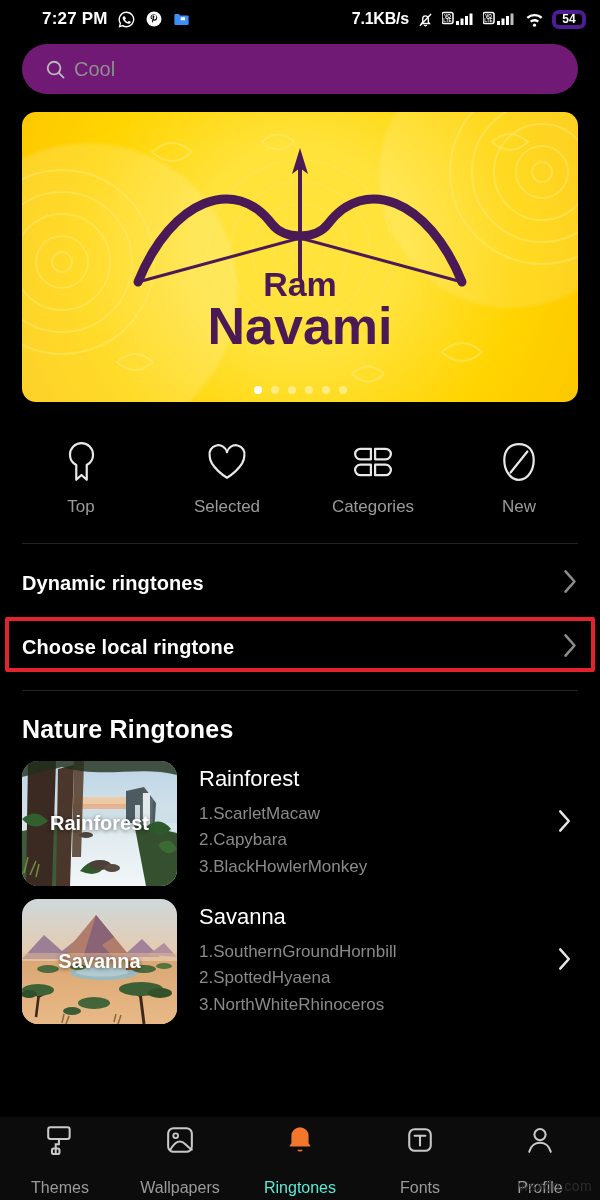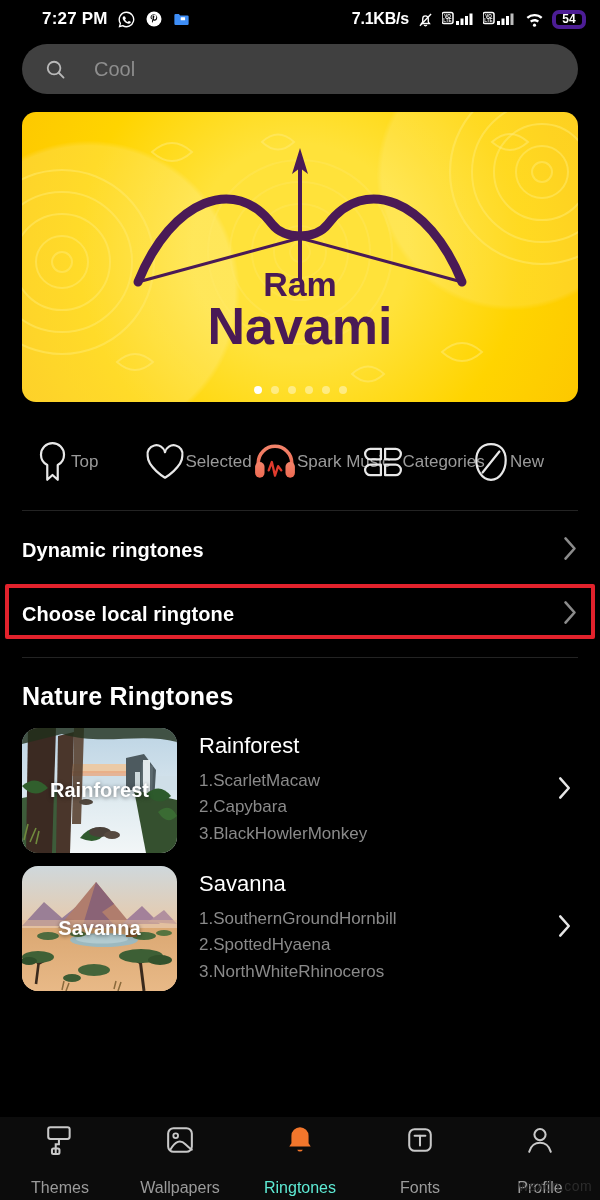--- a/index.html
+++ b/index.html
@@ -23,22 +23,22 @@
   .ic{ display:block; }
   .batt{
     border:4px solid #4c1d95; border-radius:7px; padding:0 5px 0 5px;
     font-size:12px; font-weight:bold; height:19px; line-height:16px;
     display:flex; align-items:center; justify-content:center; min-width:34px;
   }
 
   
   .searchwrap{ padding:6px 22px 0 22px; }
   .search{
-    height:50px; background:#404040; border-radius:25px;
-    display:flex; align-items:center; gap:27px; padding:0 22px;text-align:center;
+    height:50px; background:#701a75; border-radius:25px;
+    display:flex; align-items:center; gap:7px; padding:0 22px;text-align:center;
   }
   .search-ph{ color:#8e8e8e; font-size:20px; }
 
   
   .bannerwrap{ padding:18px 22px 12px 22px; }
   .banner{
     position:relative; height:290px; border-radius:14px; overflow:hidden;
     background:
       radial-gradient(circle at 12% 62%, rgba(255,255,255,.16) 0 28%, rgba(255,255,255,0) 29%),
       radial-gradient(circle at 88% 22%, rgba(255,255,255,.13) 0 24%, rgba(255,255,255,0) 25%),
@@ -50,21 +50,21 @@
     display:flex; justify-content:center; gap:9px;
   }
   .dot{ width:8px; height:8px; border-radius:50%; background:rgba(255,255,255,.42); }
   .dot.on{ background:#fff; }
 
   
   .quick{
     display:flex; justify-content:space-between; align-items:flex-start;
     padding:26px 34px 0 34px;
   }
-  .qitem{ width:94px; display:flex; align-items:center; }
+  .qitem{ width:94px; display:flex; flex-direction:column; align-items:center; gap:13px; }
   .qlabel{ font-size:17px; color:#9a9a9a; white-space:nowrap; }
   .qicon{ height:44px; display:flex; align-items:center; justify-content:center; }
 
   .divider{ height:1px; background:#232323; margin:26px 22px 0 22px; }
 
   
   .rowlist{ padding:0 22px; }
   .row{
     height:58px; display:flex; align-items:center; justify-content:space-between;
     position:relative;
@@ -255,37 +255,20 @@
 
   <div class="qitem">
     <span class="qicon">
       <svg width="42" height="40" viewBox="0 0 40 36">
           <path d="M20 33S3.5 23 3.5 12.4A8.4 8.4 0 0120 8.6a8.4 8.4 0 0116.5 3.8C36.5 23 20 33 20 33z" fill="none" stroke="#e8e8e8" stroke-width="2.1" stroke-linejoin="round"></path>
         </svg>
     </span>
     <span class="qlabel">Selected</span>
   </div>
 
-  <div class="qitem">
-    <span class="qicon">
-      <svg width="44" height="40" viewBox="0 0 42 38">
-        <defs>
-            <linearGradient id="hp" x1="0" y1="0" x2="0" y2="1">
-          <stop offset="0" stop-color="#f2836a"></stop>
-              <stop offset="1" stop-color="#ef6a52"></stop>
-        </linearGradient>
-          </defs>
-        <path d="M5 26v-6a16 16 0 0132 0v6" fill="none" stroke="url(#hp)" stroke-width="3.4" stroke-linecap="round"></path>
-        <rect x="2" y="19" width="9" height="15" rx="4.5" fill="url(#hp)"></rect>
-        <rect x="31" y="19" width="9" height="15" rx="4.5" fill="url(#hp)"></rect>
-        <path d="M15 27 L18 19 L21 32 L24 23 L27 27" fill="none" stroke="#e03b2d" stroke-width="2.2" stroke-linejoin="round" stroke-linecap="round"></path>
-      </svg>
-    </span>
-    <span class="qlabel">Spark Music</span>
-  </div>
 
   <div class="qitem">
     <span class="qicon">
       <svg width="40" height="40" viewBox="0 0 38 38">
         <path d="M17 6.5v10h-10a5 5 0 010-10z" fill="none" stroke="#e8e8e8" stroke-width="2.1" stroke-linejoin="round"></path>
         <path d="M21 6.5v10h10a5 5 0 000-10z" fill="none" stroke="#e8e8e8" stroke-width="2.1" stroke-linejoin="round"></path>
         <path d="M17 31.5v-10h-10a5 5 0 000 10z" fill="none" stroke="#e8e8e8" stroke-width="2.1" stroke-linejoin="round"></path>
         <path d="M21 31.5v-10h10a5 5 0 010 10z" fill="none" stroke="#e8e8e8" stroke-width="2.1" stroke-linejoin="round"></path>
       </svg>
     </span>

